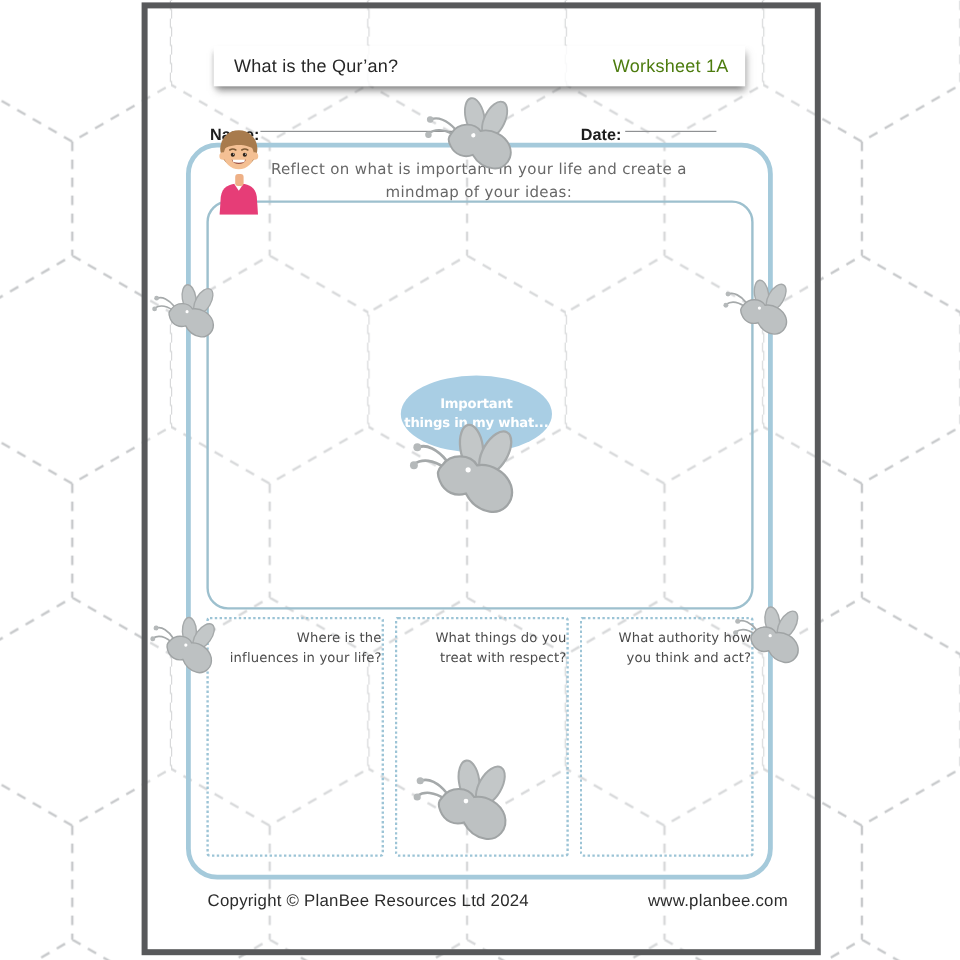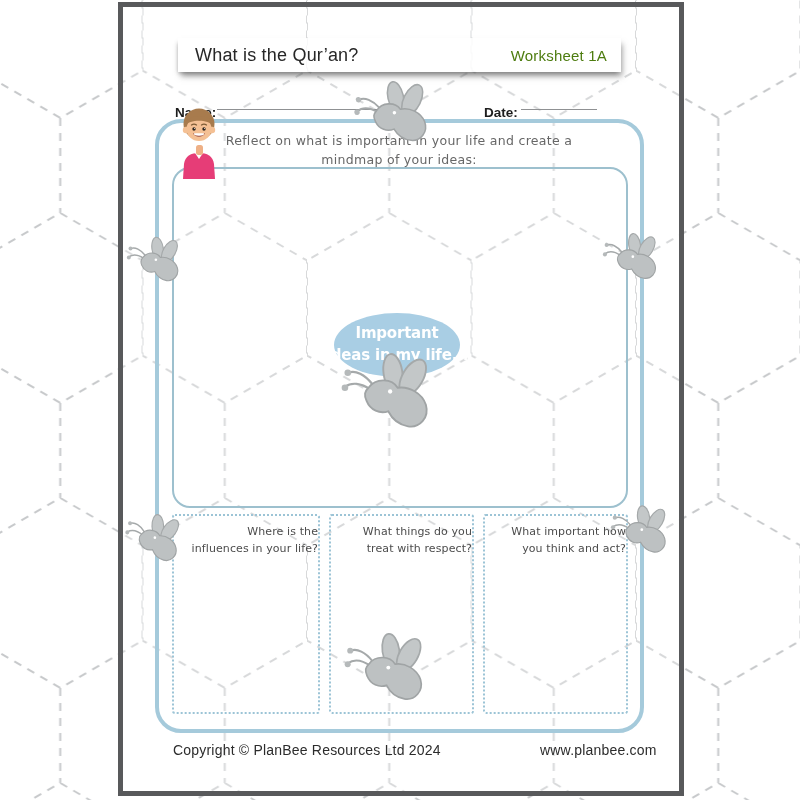--- a/index.html
+++ b/index.html
@@ -12,21 +12,21 @@
 
   
   .page{left:118px;top:2px;width:566px;height:794px;border:5px solid #58595b;
         background:rgba(255,255,255,0.30);box-sizing:border-box;z-index:1;}
 
   
   .header-bar{left:178px;top:38px;width:443px;height:34px;z-index:2;
       background:rgba(255,255,255,0.82);
       display:flex;align-items:center;justify-content:space-between;
       box-shadow:2px 5px 6px -1px rgba(70,70,70,0.55),-2px 3px 4px -2px rgba(70,70,70,0.35);}
-  .header-bar .title{font-family:"Liberation Sans",sans-serif;font-size:18px;color:#272727;
+  .header-bar .title{font-family:"Liberation Sans",sans-serif;font-size:15px;color:#272727;
       padding-left:17px;letter-spacing:0.2px;}
   .header-bar .wsnum{font-family:"Liberation Sans",sans-serif;font-size:15px;color:#4d7c0f;
       padding-right:14px;letter-spacing:0.2px;}
 
   
   .field-label{font-family:"Liberation Sans",sans-serif;font-weight:bold;font-size:13.5px;
       color:#1d1d1d;z-index:2;margin-top:10px;}
   .write-line{border-bottom:1.5px solid #8f9193;z-index:2;}
 
   
@@ -35,21 +35,21 @@
 
   .instruction{left:179px;top:131px;width:440px;text-align:center;color:#676767;
       font-size:12.5px;line-height:1.55;letter-spacing:0.3px;z-index:2;}
 
   .mindmap-area{left:172px;top:167px;width:456px;height:341px;border:2px solid #9dc0ce;
       border-radius:18px;box-sizing:border-box;z-index:2;background:transparent;}
 
   .bubble{left:334px;top:313px;width:126px;height:64px;border-radius:50%;
       background:#a9cee4;z-index:3;display:flex;flex-direction:column;
       align-items:center;justify-content:center;color:#ffffff;font-weight:bold;
-      font-size:15px;letter-spacing:-0.2px;line-height:1.45;white-space:nowrap;}
+      font-size:11px;letter-spacing:-0.2px;line-height:1.45;white-space:nowrap;}
 
   
   .answer-box{top:514px;height:200px;border:2px dotted #9cc4d6;border-radius:3px;
       box-sizing:border-box;z-index:2;background:transparent;}
   .answer-box .q{padding-top:7px;text-align:right;color:#4c4c4c;font-size:11px;
       line-height:1.55;letter-spacing:0.1px;white-space:nowrap;}
 
   
   .footer-text{font-family:"Liberation Sans",sans-serif;font-size:14px;color:#2c2c2c;
       z-index:2;letter-spacing:0.2px;}
@@ -98,38 +98,38 @@
 
   <div class="abs instruction">
     <div>Reflect on what is important in your life and create a</div>
     <div>mindmap of your ideas:</div>
   </div>
 
   <div class="abs mindmap-area"></div>
 
   <div class="abs bubble">
     <div>Important</div>
-    <div>ideas in my life...</div>
+    <div>things in my what...</div>
   </div>
 
   <div class="abs answer-box" style="left:172px;width:148px;">
     <div class="q">
       <div>Where is the</div>
       <div>influences in your life?</div>
     </div>
   </div>
   <div class="abs answer-box" style="left:329px;width:145px;">
     <div class="q">
       <div>What things do you</div>
       <div>treat with respect?</div>
     </div>
   </div>
   <div class="abs answer-box" style="left:483px;width:145px;">
     <div class="q">
-      <div>What important how</div>
+      <div>What authority how</div>
       <div>you think and act?</div>
     </div>
   </div>
 
   <span class="abs footer-text" style="left:173px;top:742px;">Copyright © PlanBee Resources Ltd 2024</span>
   <span class="abs footer-text" style="left:540px;top:742px;width:88px;text-align:center;">www.planbee.com</span>
 
   <svg class="abs avatar" style="left:176px;top:107px;" width="46" height="72" viewBox="0 0 46 72">
     <path d="M7 72 L39 72 L38 57 C37 49 31 46 23 46 C15 46 9 49 8 57 Z" fill="#e63d77"></path>
     <path d="M19 46 L27 46 L23 52 Z" fill="#ffffff"></path>

